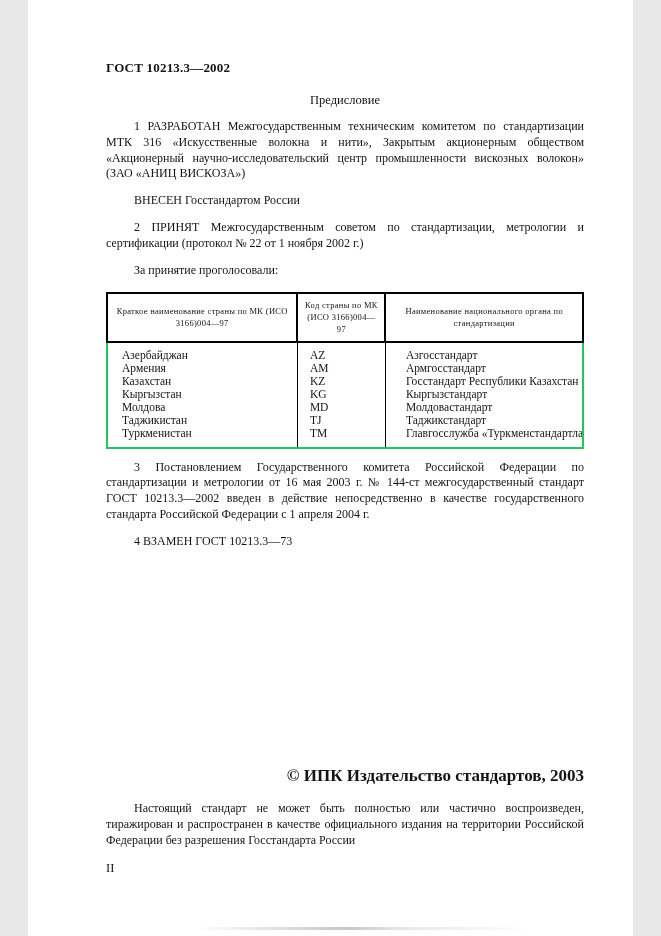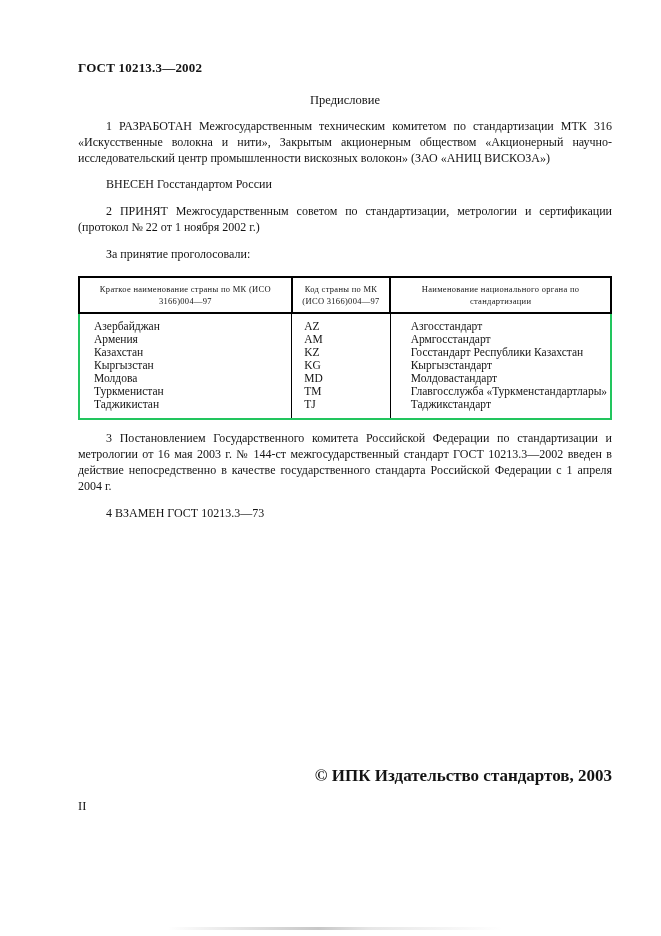--- a/index.html
+++ b/index.html
@@ -1,19 +1,19 @@
 <!DOCTYPE html>
 <html><head>
 <meta charset="utf-8">
 <style>
   * { box-sizing: border-box; }
   html, body { margin: 0; padding: 0; background: #e8e8e8; }
   .page {
     position: relative;
-    width: 661px;
+    width: 605px;
     height: 936px;
     margin: 0 auto;
     background: #ffffff;
     color: #141414;
     font-family: "Liberation Serif", "DejaVu Serif", serif;
     padding: 60px 49px 0 78px;
     overflow: hidden;
   }
   .doc-number {
     font-weight: bold;
@@ -146,36 +146,37 @@
         <td class="c1">Кыргызстан</td>
         <td class="c2">KG</td>
         <td class="c3">Кыргызстандарт</td>
       </tr>
       <tr>
         <td class="c1">Молдова</td>
         <td class="c2">MD</td>
         <td class="c3">Молдовастандарт</td>
       </tr>
       <tr>
+        <td class="c1">Таджикистан</td>
+        <td class="c2">TJ</td>
+        <td class="c3">Таджикстандарт</td>
+      </tr>
+      <tr>
         <td class="c1">Туркменистан</td>
         <td class="c2">TM</td>
         <td class="c3">Главгосслужба «Туркменстандартлары»</td>
-      </tr>
-      <tr>
-        <td class="c1">Таджикистан</td>
-        <td class="c2">TJ</td>
-        <td class="c3">Таджикстандарт</td>
       </tr>
     </tbody>
   </table>
 
   <div class="para">3 Постановлением Государственного комитета Российской Федерации по стандартизации и метрологии от 16 мая 2003 г. № 144-ст межгосударственный стандарт ГОСТ 10213.3—2002 введен в действие непосредственно в качестве государственного стандарта Российской Федерации с 1 апреля 2004 г.</div>
 
   <div class="para short">4 ВЗАМЕН ГОСТ 10213.3—73</div>
 
   <div class="bottom">
     <div class="copyright">© ИПК Издательство стандартов, 2003</div>
+    <div class="para restriction">Настоящий стандарт не может быть полностью или частично воспроизведен, тиражирован и распространен в качестве официального издания на территории Российской Федерации без разрешения Госстандарта России</div>
     <div class="page-number">II</div>
   </div>
 
   <div class="scan-artifact"></div>
 
 </div>
 
 </body></html>

